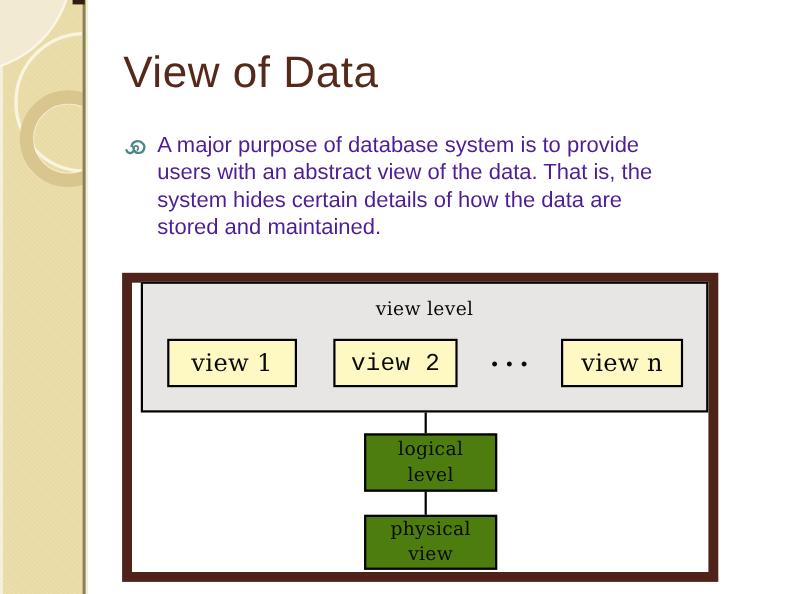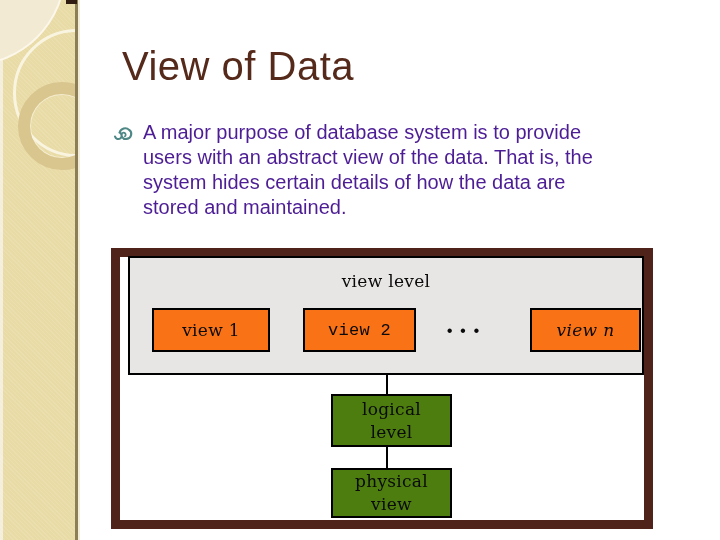--- a/index.html
+++ b/index.html
@@ -27,21 +27,21 @@
     position:absolute;left:18px;top:82px;width:88px;height:88px;border-radius:50%;
     border:12px solid #D9C58E;box-sizing:border-box;background:transparent;
     box-shadow:inset 0 0 0 1px rgba(250,245,228,.7);
   }
   .band-edge-dark{position:absolute;left:75px;top:0;width:2.5px;height:540px;background:#8C7F58;}
   .band-edge-light{position:absolute;left:77.5px;top:0;width:2.5px;height:540px;background:#F3EDD8;}
   .top-notch{position:absolute;left:66px;top:0;width:11px;height:4px;background:#311C11;}
 
   
   .slide-title{
-    position:absolute;left:122px;top:44px;margin:0;
+    position:absolute;left:112px;top:44px;margin:0;
     font-size:40px;font-weight:400;color:#552A1B;letter-spacing:.5px;
   }
   .bullet-item{position:absolute;left:112px;top:120px;width:596px;}
   .bullet-icon{position:absolute;left:0;top:6px;width:26px;height:18px;}
   .body-text{
     position:absolute;left:31px;top:0;width:565px;margin:0;
     font-size:20px;line-height:25px;color:#4c1d95;white-space:pre-line;
   }
 
   
@@ -52,26 +52,26 @@
   .fig{font-family:"DejaVu Serif","Liberation Serif",serif;color:#0a0a0a;letter-spacing:.3px;}
   .view-level-container{
     position:absolute;left:8px;top:-1px;right:0;height:119px;
     box-sizing:border-box;border:2px solid #000;background:#E7E6E4;
   }
   .view-level-label{
     position:absolute;left:0;right:0;top:13px;text-align:center;font-size:17px;
   }
   .vbox{
     position:absolute;top:50px;height:44px;box-sizing:border-box;
-    border:2px solid #000;background:#f97316;
-    display:flex;align-items:center;justify-content:center;font-size:17px;
+    border:2px solid #000;background:#fef9c3;
+    display:flex;align-items:center;justify-content:center;font-size:22px;
   }
   .vbox-1{left:22px;width:118px;}
   .vbox-2{left:173px;width:113px;font-family:Liberation Mono, monospace;}
-  .vbox-n{left:400px;width:111px;font-style:italic;}
+  .vbox-n{left:380px;width:111px;}
   .vdots{
     position:absolute;left:286px;top:50px;width:94px;height:44px;
     display:flex;align-items:center;justify-content:center;
     font-size:24px;font-weight:700;letter-spacing:5px;text-indent:5px;margin-top:-6px;
   }
   .connector{position:absolute;width:2px;background:#000;}
   .connector-1{left:266px;top:118px;height:19px;}
   .connector-2{left:266px;top:190px;height:21px;}
   .level-box{
     position:absolute;left:211px;width:121px;box-sizing:border-box;

